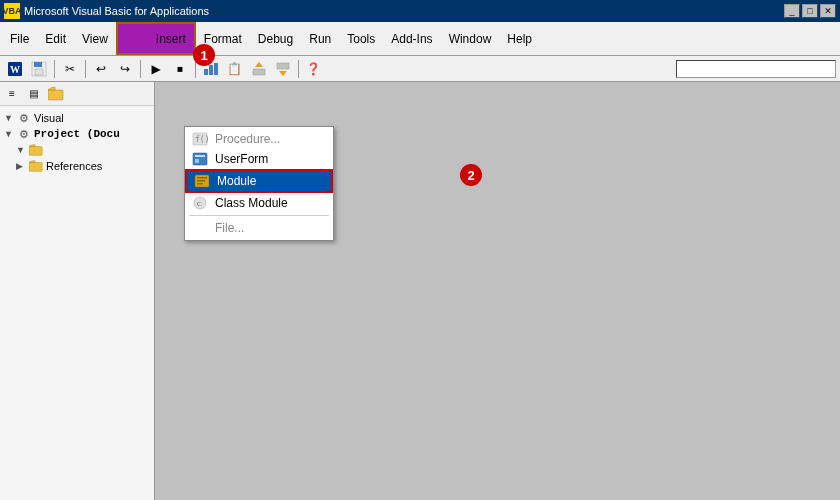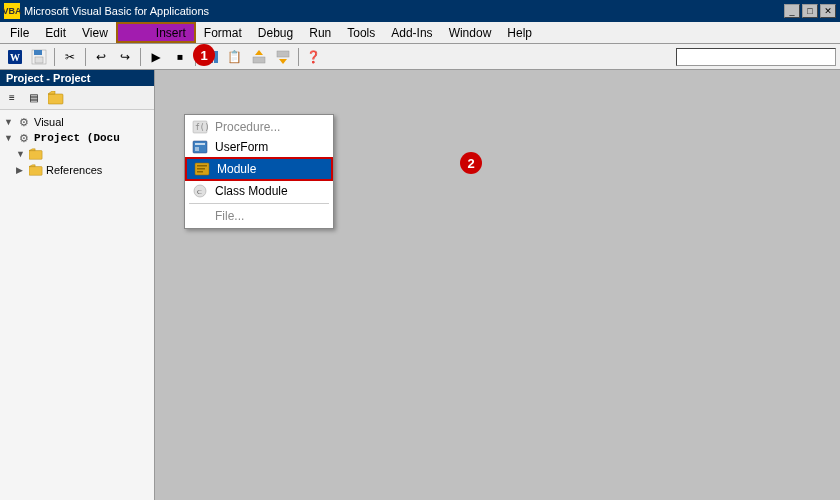--- a/index.html
+++ b/index.html
@@ -49,21 +49,21 @@
       display: flex;
       align-items: center;
       justify-content: center;
       cursor: pointer;
       color: black;
     }
 
     
     .menu-bar {
       background: #f0f0f0;
-      height: 22px;
+      height: 34px;
       display: flex;
       align-items: center;
       border-bottom: 1px solid #999;
       padding: 0 2px;
     }
     .menu-item {
       padding: 2px 8px;
       cursor: pointer;
       font-size: 12px;
       height: 100%;
@@ -353,21 +353,20 @@
   </div>
   <div class="toolbar-separator"></div>
   <div class="toolbar-btn">❓</div>
   <div class="toolbar-spacer"></div>
   <input class="toolbar-input" type="text" value="" style="">
 </div>
 
 <div class="main-area">
 
   <div class="sidebar">
-    <div class="sidebar-title">Project - Project</div>
     <div class="sidebar-toolbar">
       <div class="sidebar-btn">≡</div>
       <div class="sidebar-btn">▤</div>
       <div class="sidebar-btn">
         <svg width="16" height="14" viewBox="0 0 16 14">
             <rect x="0" y="3" width="15" height="10" fill="#f0c040" stroke="#b08000" stroke-width="0.5" rx="1"></rect>
             <polygon points="0,3 4,0 7,0 7,3" fill="#f0c040" stroke="#b08000" stroke-width="0.5"></polygon>
           </svg>
       </div>
     </div>

